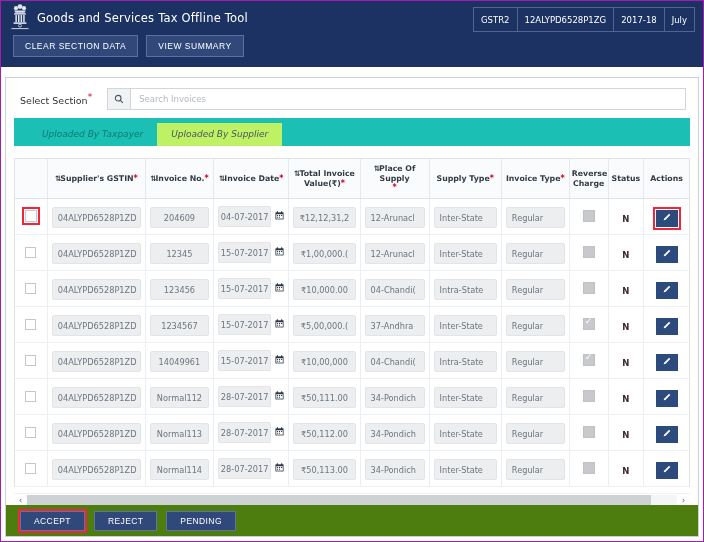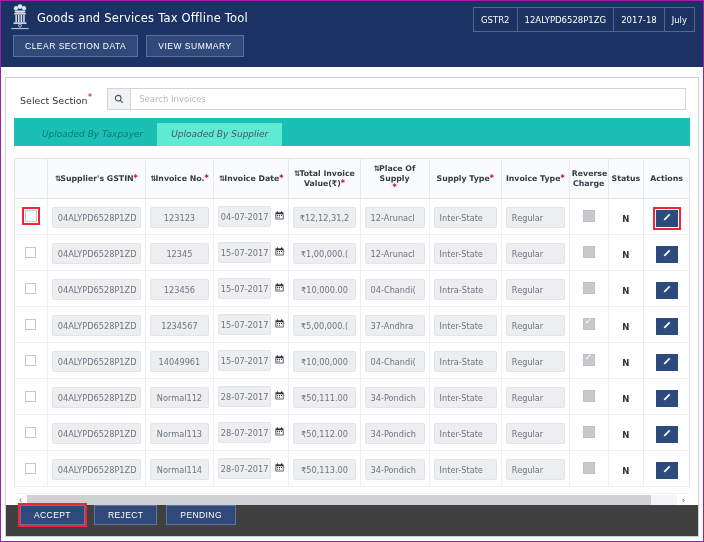--- a/index.html
+++ b/index.html
@@ -145,21 +145,21 @@
     font-size: 9px;
     padding: 7px 14px 7px 14px;
     color: #0c7a73;
     cursor: pointer;
     white-space: nowrap;
     line-height: 1;
     height: 23px;
     display: flex; align-items: center;
   }
   .tab.active {
-    background: #5eead4;
+    background: #bef264;
     color: #4a5560;
   }
 
   
   .table-scroll {
     margin: 12px 8px 0 8px;
     border: 1px solid #e0e3e7;
     border-bottom: none;
     overflow: hidden;
   }
@@ -273,24 +273,24 @@
     height: 11px; width: 96%;
     background: #cfd2d5;
     cursor: pointer;
   }
 
   
   .footer {
     position: absolute;
     left: 4px; right: 4px; bottom: 4px;
     height: 32px;
-    background: #404040;
+    background: #4d7c0f;
     border: 1px solid #c9d0d8;
     border-top: none;
-    display: flex; align-items: flex-start;
+    display: flex; align-items: center;
     gap: 9px;
     padding-left: 14px;
   }
   .ft-btn {
     background: #31497a;
     border: 1px solid #62739e;
     color: #ffffff;
     font-size: 8.5px;
     letter-spacing: .4px;
     padding: 4px 13px;
@@ -401,21 +401,21 @@
             </th>
             <th>Reverse Charge</th>
             <th>Status</th>
             <th>Actions</th>
           </tr>
         </thead>
         <tbody>
             <tr>
               <td><span class="chk hl"></span></td>
               <td><span class="cellbox left">04ALYPD6528P1ZD</span></td>
-              <td><span class="cellbox">123123</span></td>
+              <td><span class="cellbox">204609</span></td>
               <td>
                 <div class="datewrap">
                   <span class="cellbox">04-07-2017</span>
                   <span class="cal"><svg width="9" height="9" viewBox="0 0 12 12" aria-hidden="true">
                       <rect x="0.6" y="1.8" width="10.8" height="9.4" fill="#2a3440"></rect>
                       <rect x="1.6" y="4.3" width="8.8" height="5.9" fill="#ffffff"></rect>
                       <rect x="2.4" y="0.4" width="1.5" height="2.4" fill="#2a3440"></rect>
                       <rect x="8.1" y="0.4" width="1.5" height="2.4" fill="#2a3440"></rect>
                       <rect x="2.4" y="5.3" width="1.5" height="1.3" fill="#2a3440"></rect>
                       <rect x="5.2" y="5.3" width="1.5" height="1.3" fill="#2a3440"></rect>

